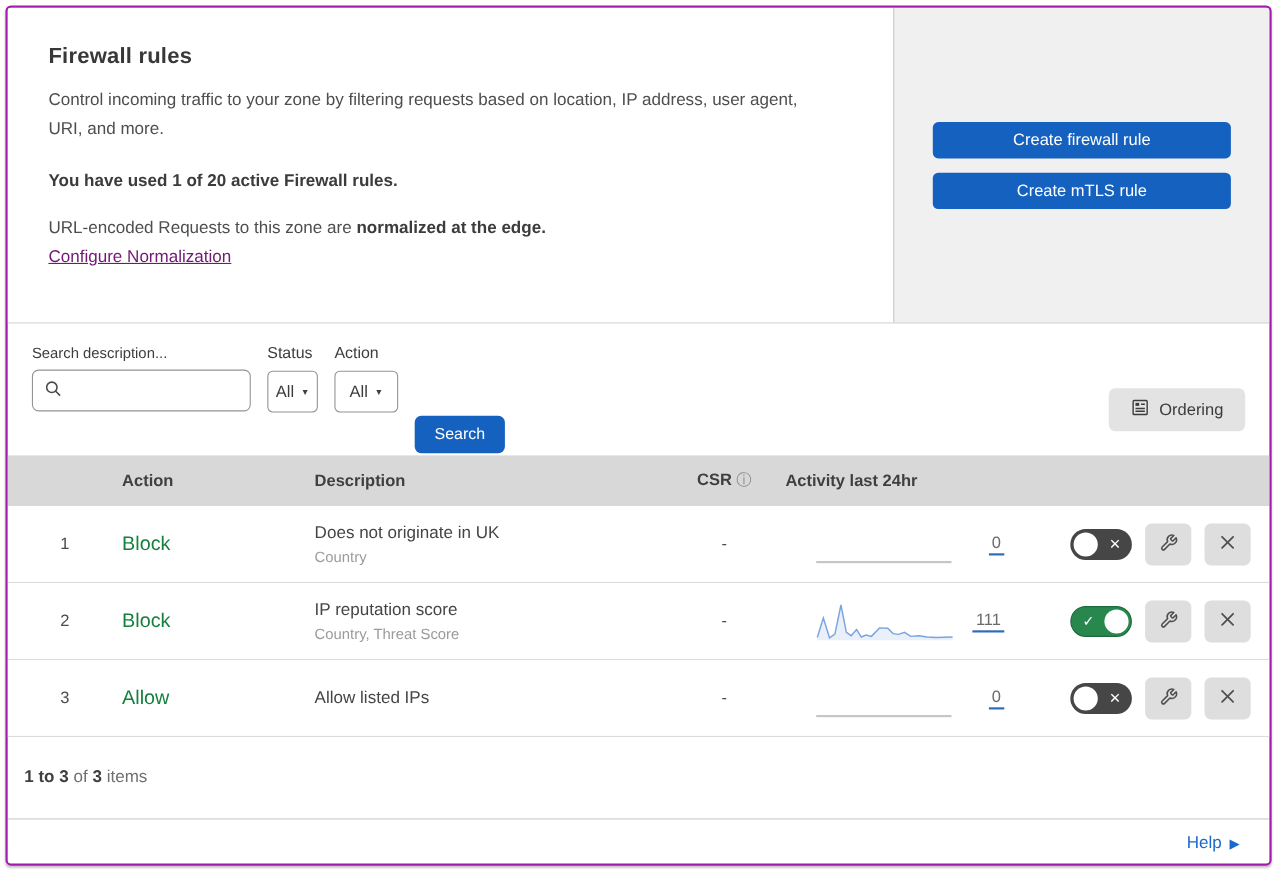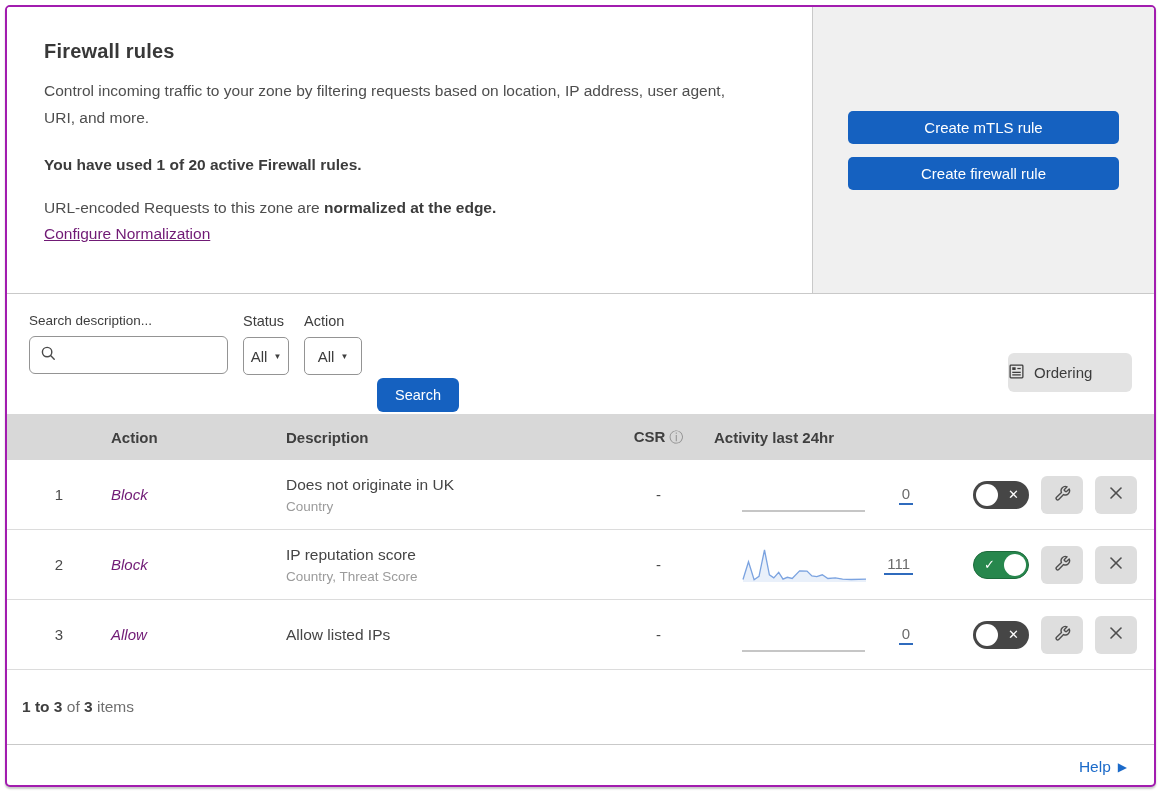--- a/index.html
+++ b/index.html
@@ -35,30 +35,30 @@
     font-family:inherit; background:transparent; }
   .select { height:38px; border:1px solid #949494; border-radius:5px; background:#fff;
     display:flex; align-items:center; justify-content:center; gap:6px; font-size:15px;
     color:#3c3c3c; cursor:pointer; padding:0 8px; }
   .select .arr { font-size:8px; color:#3f3f3f; }
   .btn-search { align-self:flex-end; margin-bottom:2px; width:82px; height:34px;
     background:#1561c0; color:#fff; border:none; border-radius:6px; font-size:14.5px;
     font-family:inherit; cursor:pointer; }
   .btn-ordering { position:absolute; right:22px; bottom:22px; width:124px; height:39px;
     background:#e3e3e3; border:none; border-radius:6px; display:flex; align-items:center;
-    justify-content:flex-start; gap:9px; font-size:15px; color:#3c3c3c; font-family:inherit; cursor:pointer; }
+    justify-content:center; gap:9px; font-size:15px; color:#3c3c3c; font-family:inherit; cursor:pointer; }
 
   
   .grid { display:grid; grid-template-columns:104px 175px 325px 95px 231px 219px; align-items:center; }
   .thead { height:46px; background:#d8d8d8; font-weight:700; font-size:15px; color:#3f3f3f; }
   .th-csr { text-align:center; } .th-csr .info { font-weight:400; color:#8c8c8c; font-size:14px; margin-left:4px; }
   .th-activity { padding-left:8px; }
   .row { height:70px; border-bottom:1px solid #dcdcdc; background:#fff; }
   .cell-index { text-align:center; font-size:15px; color:#4a4a4a; }
-  .cell-action { font-size:15px; color:#701a75;font-style:italic; }
+  .cell-action { font-size:18px; color:#15803d; }
   .cell-desc .t { font-size:15.5px; color:#454545; }
   .cell-desc .s { font-size:13.5px; color:#9b9b9b; margin-top:5px; }
   .cell-csr { text-align:center; font-size:15px; color:#4a4a4a; }
   .cell-activity { display:flex; align-items:center; padding-left:36px; }
   .spark { width:125px; height:36px; display:flex; align-items:flex-end; }
   .spark.flat::after { content:""; display:block; width:123px; height:0;
     border-top:2px solid #c6c6c6; margin-bottom:1px; }
   .count { margin-left:auto; margin-right:24px; font-size:15px; color:#6b6b6b;
     border-bottom:2px solid #2f6bbd; padding:0 3px 1px 3px; cursor:pointer; text-decoration:none; }
   .cell-controls { display:flex; align-items:center; justify-content:flex-end;
@@ -91,22 +91,22 @@
 
   <div class="top">
     <div class="top-left">
       <div class="page-title">Firewall rules</div>
       <div class="desc">Control incoming traffic to your zone by filtering requests based on location, IP address, user agent, URI, and more.</div>
       <div class="usage">You have used 1 of 20 active Firewall rules.</div>
       <div class="norm"><span>URL-encoded Requests to this zone are </span><b>normalized at the edge.</b></div>
       <a class="link">Configure Normalization</a>
     </div>
     <div class="top-right">
+      <button class="btn-primary">Create firewall rule</button>
       <button class="btn-primary">Create mTLS rule</button>
-      <button class="btn-primary">Create firewall rule</button>
     </div>
   </div>
 
   <div class="filters">
     <div class="fgroup">
       <div class="flabel">Search description...</div>
       <div class="search-box">
         <span>
           <svg width="16" height="16" viewBox="0 0 18 18" fill="none" stroke="#4a4a4a" stroke-width="1.6" stroke-linecap="round">
               <circle cx="8" cy="8" r="5.3"></circle>

